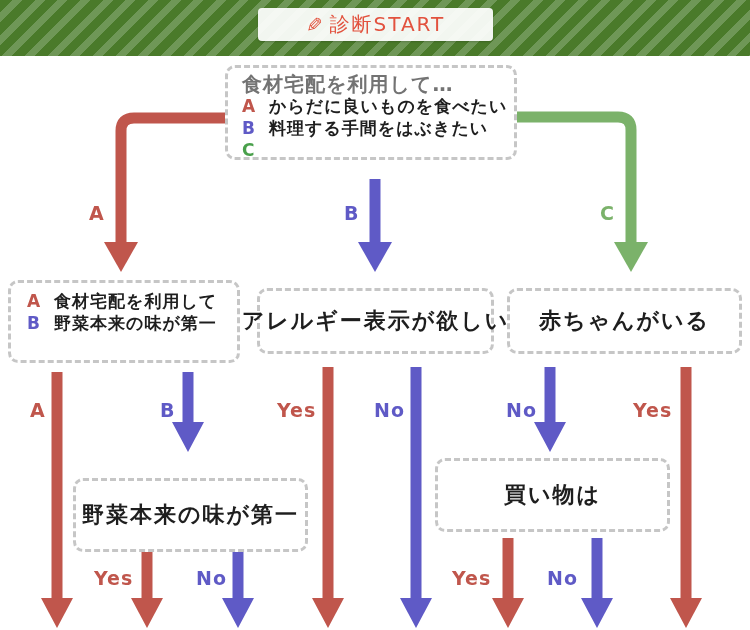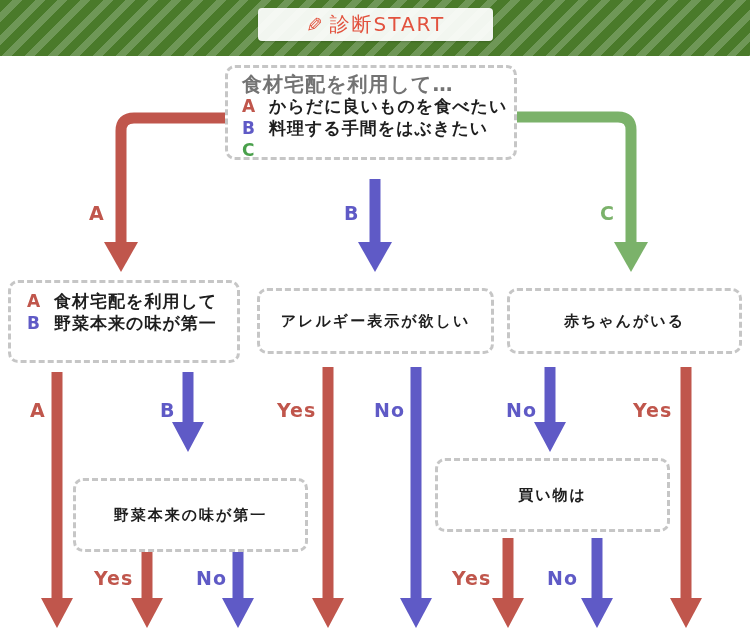--- a/index.html
+++ b/index.html
@@ -27,21 +27,21 @@
   
   .node {
     position:absolute; background:#fff;
     border:3px dashed var(--border_gray); border-radius:10px;
   }
   .node-title { font-size:20px; font-weight:bold; color:#737373; letter-spacing:1px; line-height:22px; white-space:nowrap; }
   .opt { display:flex; align-items:baseline; font-size:17px; font-weight:bold; letter-spacing:1px; line-height:22px; white-space:nowrap; }
   .opt .key { width:27px; flex:none; }
   .opt .opt-text { color:#1e1e1e; }
   .centered { display:flex; align-items:center; justify-content:center;
-    font-size:15px; font-weight:bold; letter-spacing:2px; color:#1e1e1e; white-space:nowrap; }
+    font-size:22px; font-weight:bold; letter-spacing:2px; color:#1e1e1e; white-space:nowrap; }
 
   #node-start    { left:225px; top:65px;  width:292px; height:95px; padding:5px 8px 0 14px; }
   #node-shopping { left:8px;   top:280px; width:232px; height:83px; padding:7px 6px 0 16px; }
   #node-allergy  { left:257px; top:288px; width:237px; height:66px; }
   #node-baby     { left:507px; top:288px; width:235px; height:66px;font-family:Liberation Mono, monospace; }
   #node-vegetable{ left:73px;  top:478px; width:235px; height:74px; }
   #node-cooking  { left:435px; top:458px; width:235px; height:74px; }
 
   .red   { color:var(--red); }
   .blue  { color:var(--blue); }

